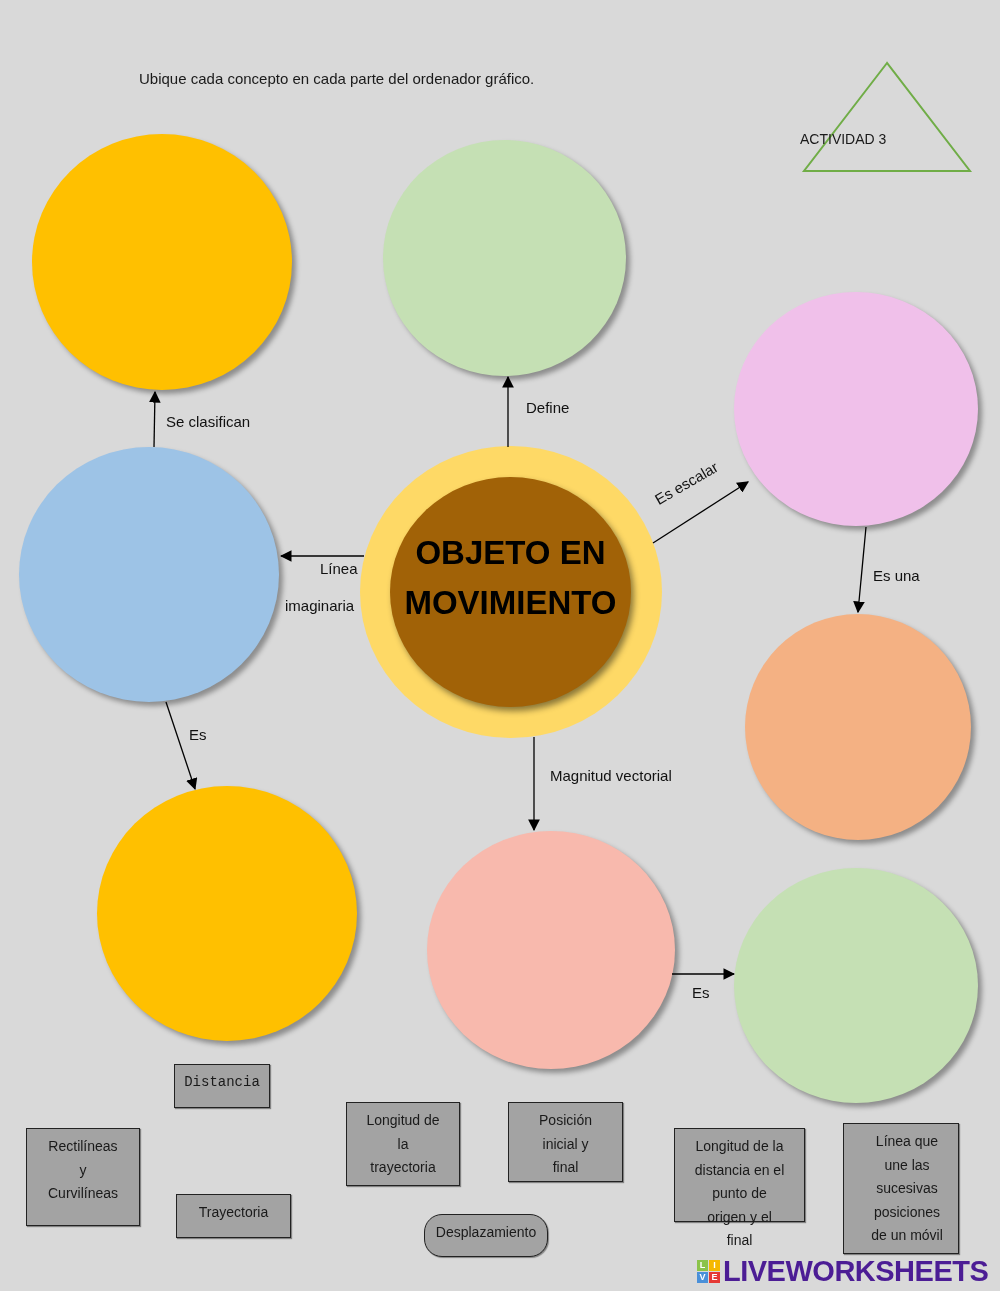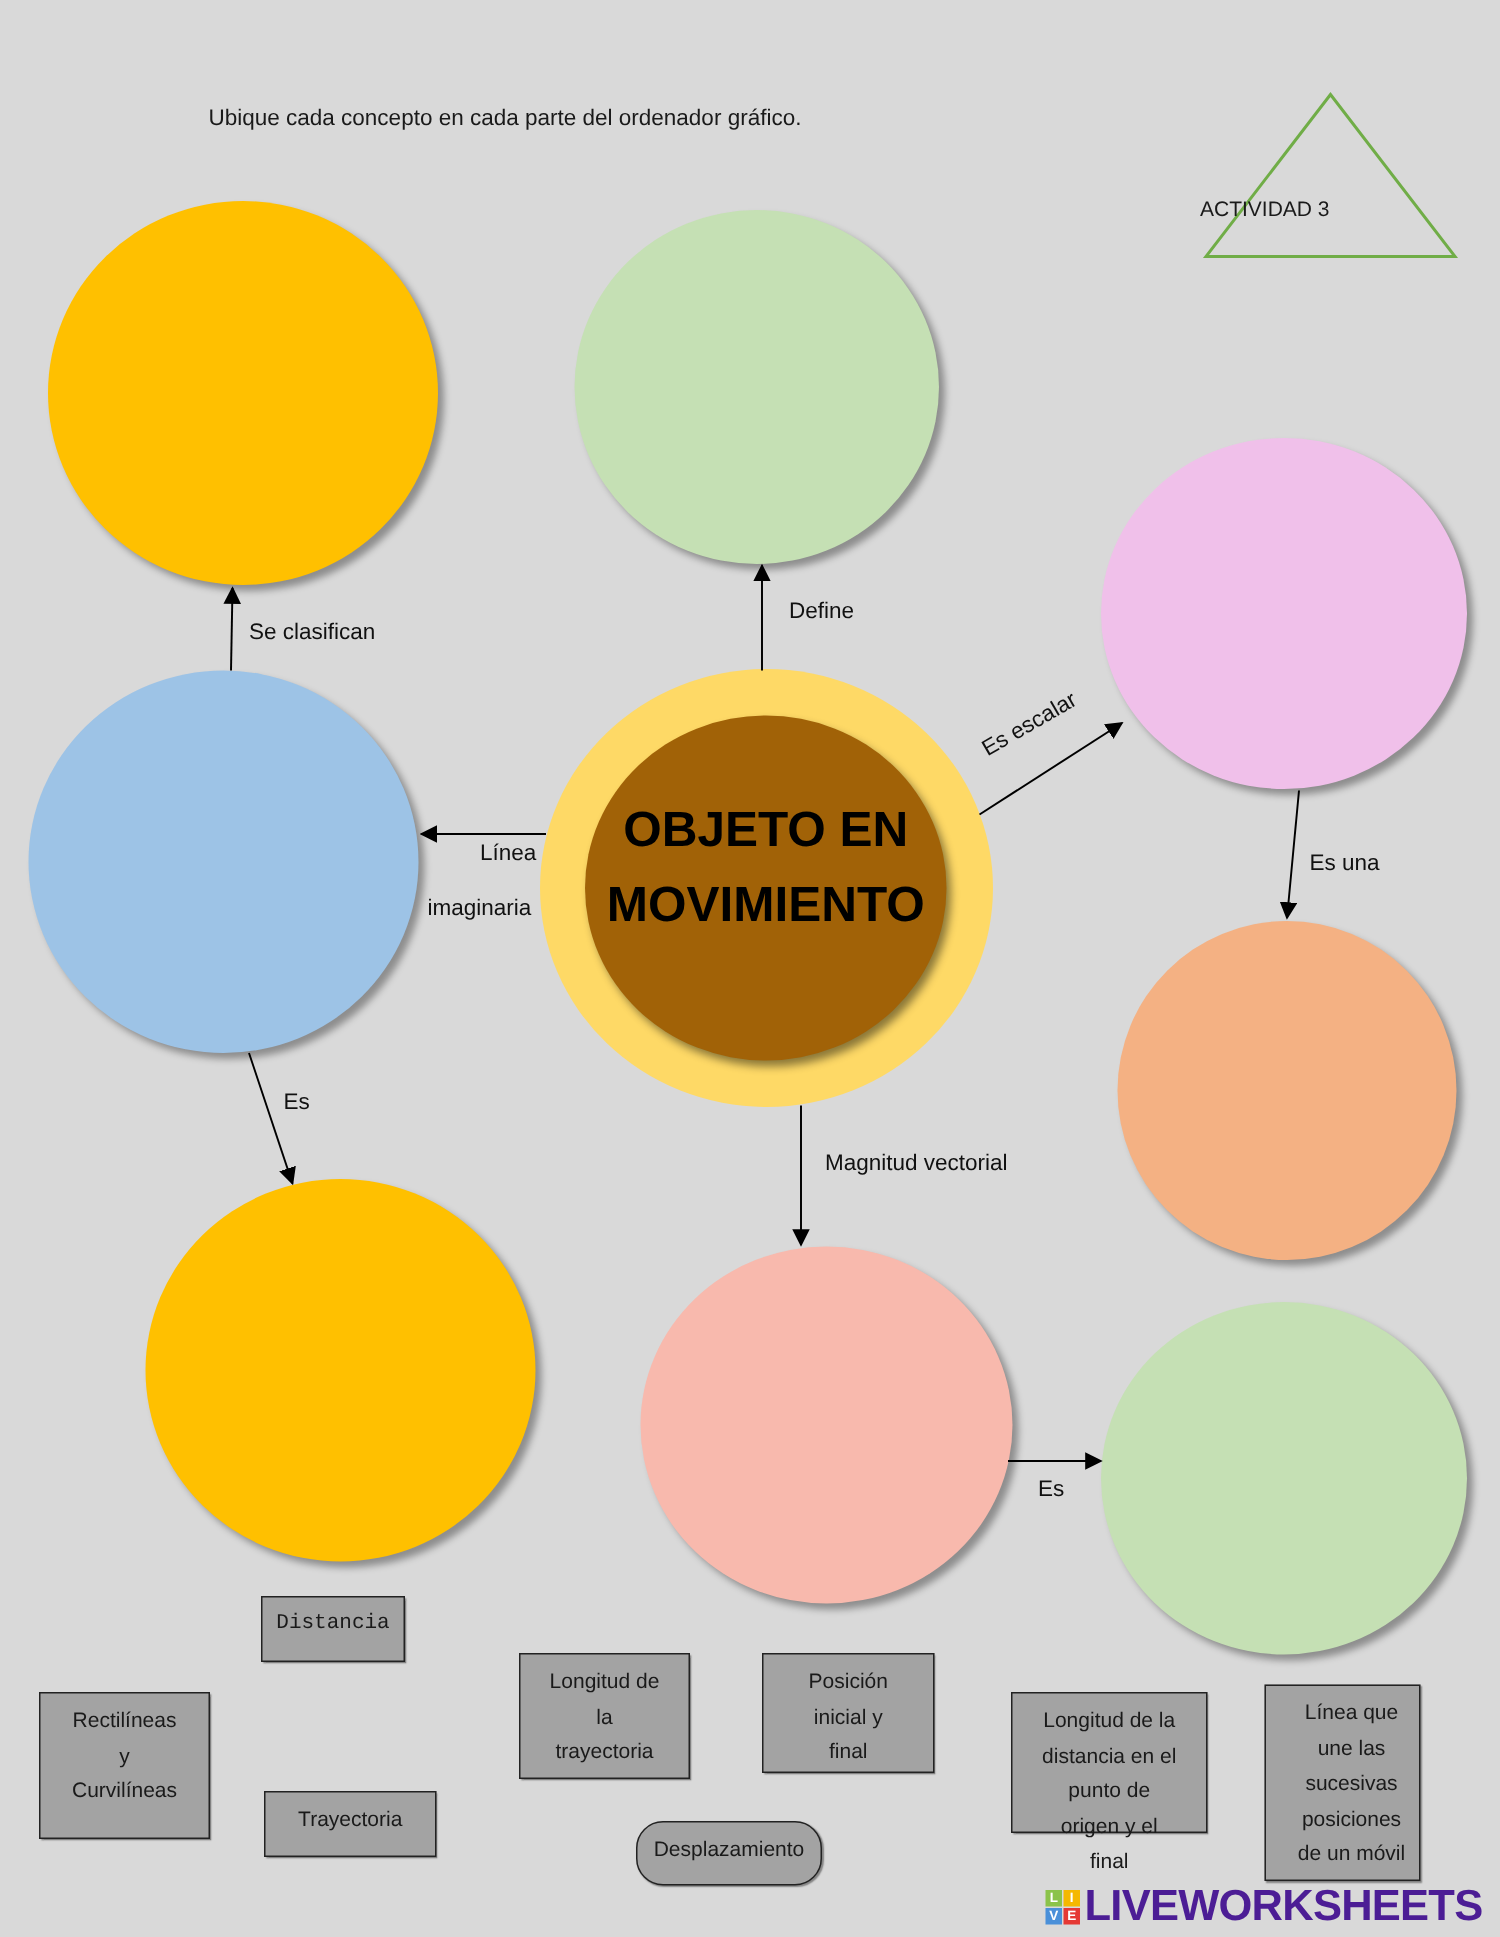--- a/index.html
+++ b/index.html
@@ -117,21 +117,21 @@
 trayectoria</div>
 <div class="card" style="left:508px;top:1102px;width:115px;height:80px;white-space:pre-line;">Posición
 inicial y
 final</div>
 <div class="card" style="left:424px;top:1214px;width:124px;height:43px;white-space:pre-line;border-radius:18px;">Desplazamiento</div>
 <div class="card" style="left:674px;top:1128px;width:131px;height:94px;white-space:pre-line;">Longitud de la
 distancia en el
 punto de
 origen y el
 final</div>
-<div class="card" style="left:843px;top:1123px;width:104px;height:131px;white-space:pre-line;padding-left:12px;">Línea que
+<div class="card" style="left:843px;top:1123px;width:116px;height:131px;white-space:pre-line;padding-left:12px;">Línea que
 une las
 sucesivas
 posiciones
 de un móvil</div>
 
 <div class="abs brand">
   <div class="brand-logo">
     <span style="background:#8bc34a;">L</span>
     <span style="background:#f5b800;">I</span>
     <span style="background:#4a90d9;">V</span>

